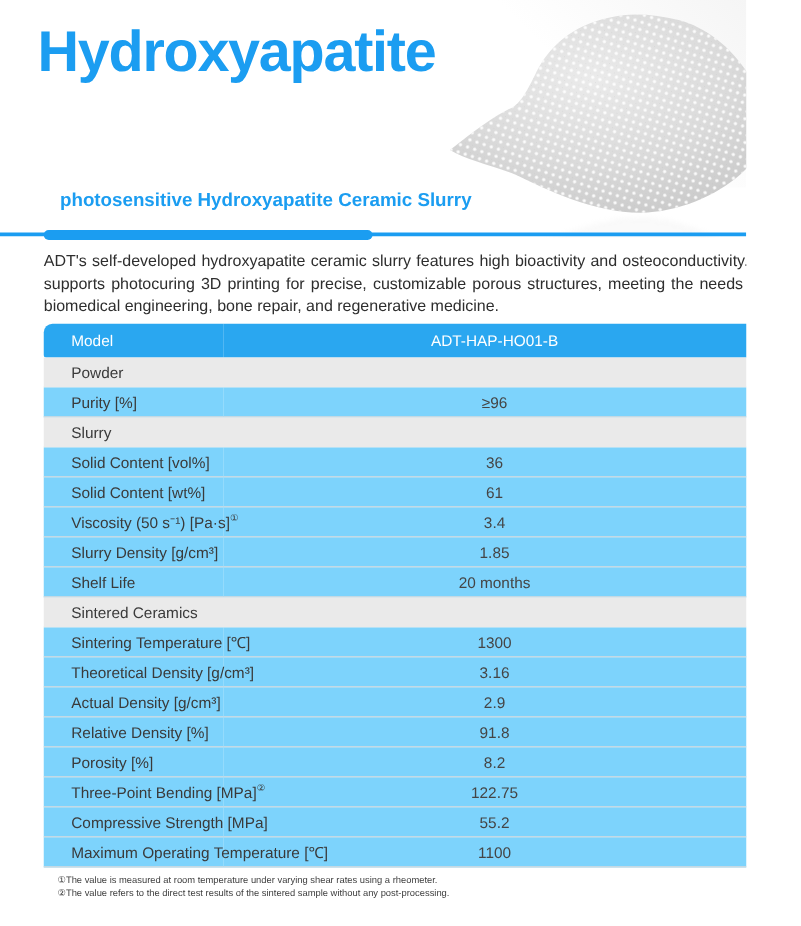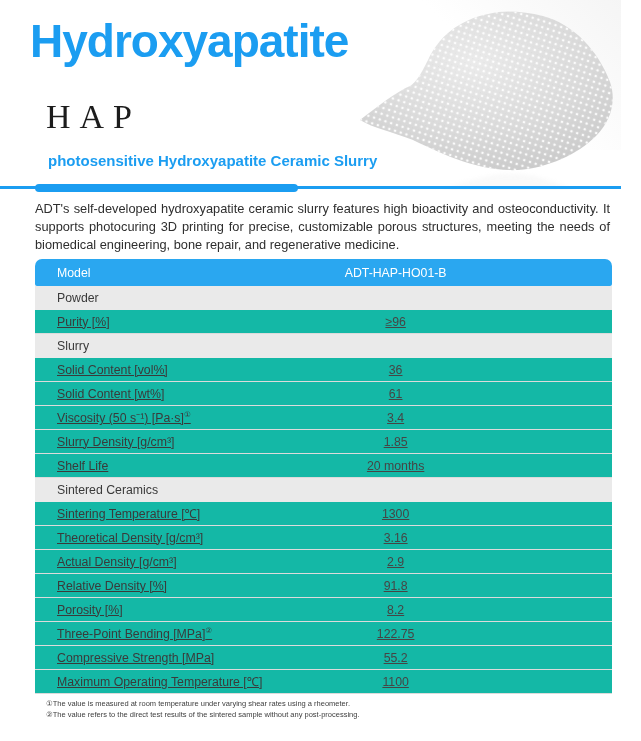--- a/index.html
+++ b/index.html
@@ -11,21 +11,20 @@
     --text: #3a3a3a;
   }
   .page {
     position: relative;
     width: 597px;
     height: 741px;
     background: #ffffff;
     overflow: hidden;
     font-family: "Liberation Sans", sans-serif;
     color: var(--text);
-    padding-left: 24px;
   }
   .corner-wash {
     position: absolute;
     top: 0; right: 0;
     width: 250px; height: 150px;
     background: linear-gradient(225deg, #ededed 0%, rgba(255,255,255,0) 50%);
     opacity: .55;
   }
   .implant-svg {
     position: absolute;
@@ -108,21 +107,21 @@
     padding: 0;
   }
   .spec-table th.label { text-align: left; padding-left: 22px; border-top-left-radius: 7px; border-bottom-left-radius: 2px; }
   .spec-table th.value { border-top-right-radius: 7px; border-bottom-right-radius: 2px; }
   .spec-table td {
     height: 23px;
     padding: 0;
     white-space: nowrap;
     overflow: visible;
   }
-  .spec-table tr.data td { border-bottom: 1px solid var(--border); background: #14b8a6; text-decoration: underline; }
+  .spec-table tr.data td { border-bottom: 1px solid var(--border); background: #7dd3fc; }
   .spec-table tr.section td { background: var(--section-bg); border-bottom: 1px solid var(--section-bg); }
   .spec-table td.label, .spec-table tr.section td { text-align: left; padding-left: 22px; color: var(--text); }
   .spec-table td.value { text-align: center; color: #454545; }
   .spec-table sup { font-size: 0.62em; vertical-align: super; line-height: 0; }
   .footnotes {
     position: absolute;
     left: 46px;
     top: 699px;
     font-size: 7.5px;
     line-height: 1.45;
@@ -161,21 +160,20 @@
                C80,36 100,18 130,12 C145,8 165,9 185,14
                C215,22 240,48 252,80 C259,100 252,120 238,134
                C220,152 190,166 160,168 C120,170 80,150 55,138
                C35,130 15,126 2,118 Z" fill="url(#pores)"></path>
     </g>
     <use href="#implant-shape" transform="matrix(1,0,0,-1,0,340)" opacity="0.13" filter="url(#soft)"></use>
   </svg>
 
   <h1 class="page-title">Hydroxyapatite</h1>
 
-  <div class="product-abbr">HAP</div>
 
   <div class="page-subtitle">photosensitive Hydroxyapatite Ceramic Slurry</div>
 
   <div class="divider-line"></div>
   <div class="divider-pill"></div>
 
   <p class="product-description">ADT's self-developed hydroxyapatite ceramic slurry features high bioactivity and osteoconductivity. It supports photocuring 3D printing for precise, customizable porous structures, meeting the needs of biomedical engineering, bone repair, and regenerative medicine.</p>
 
   <table class="spec-table">
     <colgroup>

